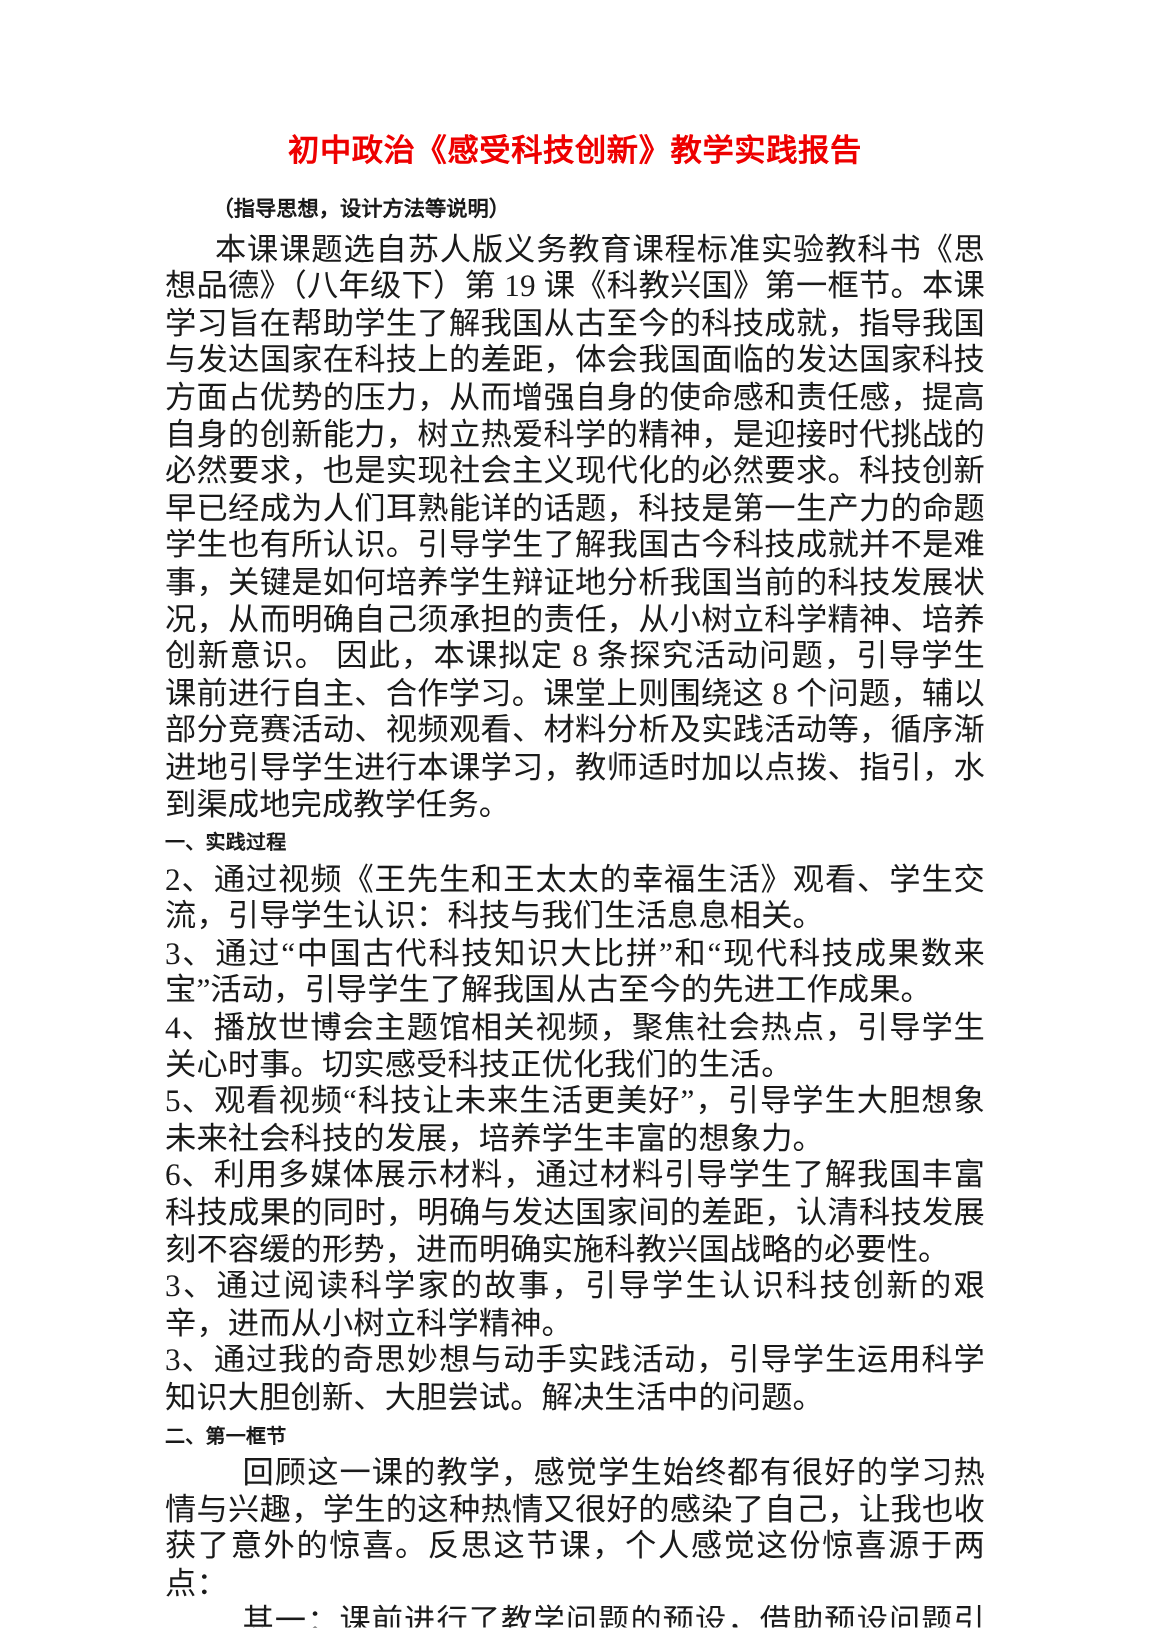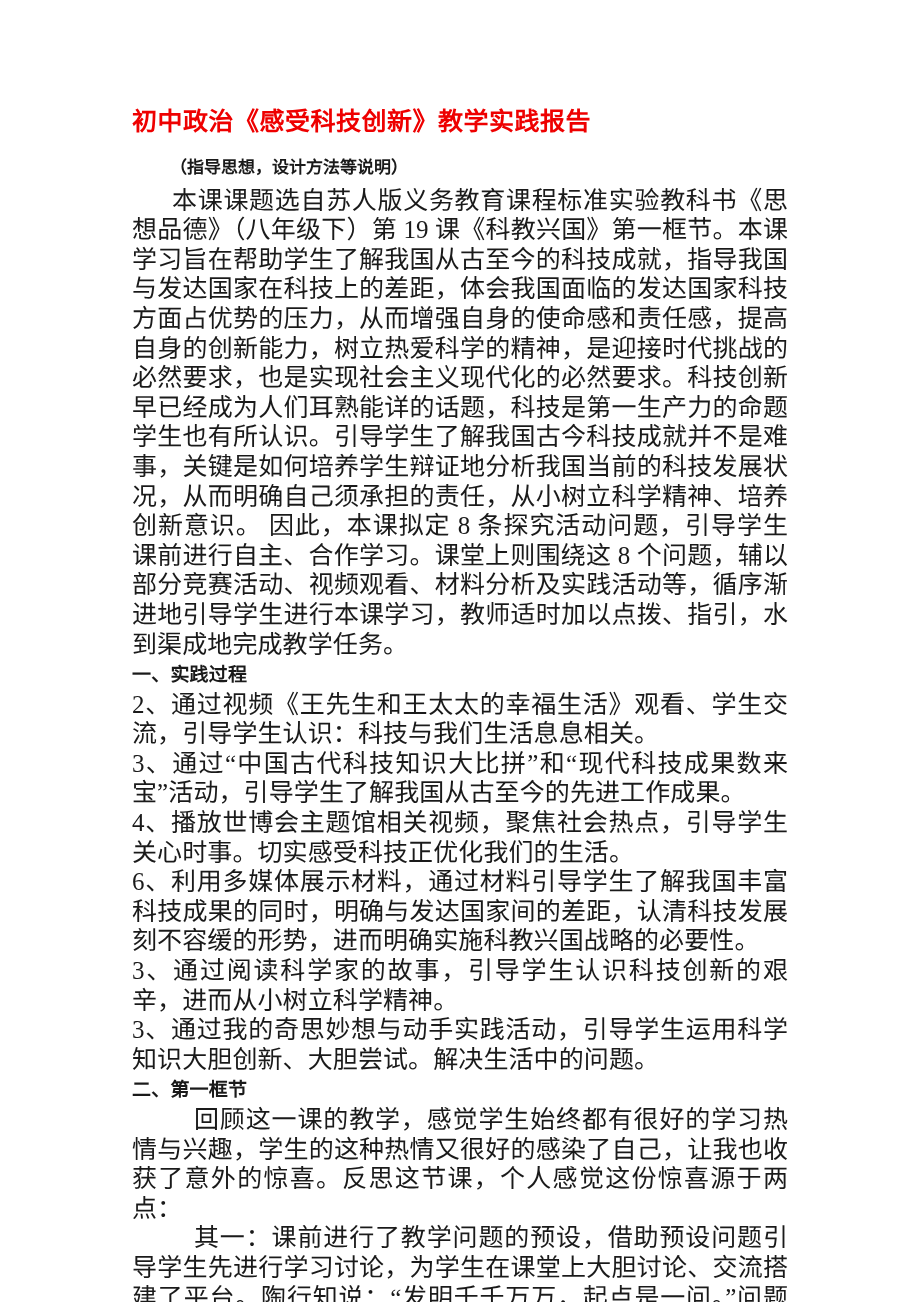--- a/index.html
+++ b/index.html
@@ -31,21 +31,21 @@
     left: 132px;
     top: 0;
     width: 656px;
   }
 
   
   .doc-title {
     color: #ee0000;
     font-size: 25px;
     font-weight: bold;
-    text-align: left;
+    text-align: center;
     line-height: 34px;
     margin: 0;
     padding-top: 104px;
     letter-spacing: 0.5px;
     font-family: "Liberation Sans", "DejaVu Sans", sans-serif;
   }
 
   
   .para {
     font-size: 25px;
@@ -66,21 +66,21 @@
     text-indent: 38px;
     font-family: "Liberation Sans", "DejaVu Sans", sans-serif;
   }
 
   .intro-para {
     padding-top: 3px;
     text-indent: 40px;
   }
 
   .section-heading {
-    font-size: 19px;
+    font-size: 16px;
     line-height: 29.6px;
     font-weight: bold;
     margin: 0;
     padding-top: 1px;
     font-family: "Liberation Sans", "DejaVu Sans", sans-serif;
     letter-spacing: 0.2px;
   }
 
   .list-item {
     text-indent: 0;
@@ -100,20 +100,21 @@
 
     <p class="subtitle-note">（指导思想，设计方法等说明）</p>
 
     <p class="para intro-para">本课课题选自苏人版义务教育课程标准实验教科书《思想品德》（八年级下）第 19 课《科教兴国》第一框节。本课学习旨在帮助学生了解我国从古至今的科技成就，指导我国与发达国家在科技上的差距，体会我国面临的发达国家科技方面占优势的压力，从而增强自身的使命感和责任感，提高自身的创新能力，树立热爱科学的精神，是迎接时代挑战的必然要求，也是实现社会主义现代化的必然要求。科技创新早已经成为人们耳熟能详的话题，科技是第一生产力的命题学生也有所认识。引导学生了解我国古今科技成就并不是难事，关键是如何培养学生辩证地分析我国当前的科技发展状况，从而明确自己须承担的责任，从小树立科学精神、培养创新意识。 因此，本课拟定 8 条探究活动问题，引导学生课前进行自主、合作学习。课堂上则围绕这 8 个问题，辅以部分竞赛活动、视频观看、材料分析及实践活动等，循序渐进地引导学生进行本课学习，教师适时加以点拨、指引，水到渠成地完成教学任务。</p>
 
     <h2 class="section-heading">一、实践过程</h2>
 
     <p class="para list-item">2、通过视频《王先生和王太太的幸福生活》观看、学生交流，引导学生认识：科技与我们生活息息相关。</p>
     <p class="para list-item">3、通过“中国古代科技知识大比拼”和“现代科技成果数来宝”活动，引导学生了解我国从古至今的先进工作成果。</p>
     <p class="para list-item">4、播放世博会主题馆相关视频，聚焦社会热点，引导学生关心时事。切实感受科技正优化我们的生活。</p>
+    <p class="para list-item">5、观看视频“科技让未来生活更美好”，引导学生大胆想象未来社会科技的发展，培养学生丰富的想象力。</p>
     <p class="para list-item">6、利用多媒体展示材料，通过材料引导学生了解我国丰富科技成果的同时，明确与发达国家间的差距，认清科技发展刻不容缓的形势，进而明确实施科教兴国战略的必要性。</p>
     <p class="para list-item">3、通过阅读科学家的故事，引导学生认识科技创新的艰辛，进而从小树立科学精神。</p>
     <p class="para list-item">3、通过我的奇思妙想与动手实践活动，引导学生运用科学知识大胆创新、大胆尝试。解决生活中的问题。</p>
 
     <h2 class="section-heading">二、第一框节</h2>
 
     <p class="para indent-3">回顾这一课的教学，感觉学生始终都有很好的学习热情与兴趣，学生的这种热情又很好的感染了自己，让我也收获了意外的惊喜。反思这节课，个人感觉这份惊喜源于两点：</p>
     <p class="para indent-3">其一：课前进行了教学问题的预设，借助预设问题引导学生先进行学习讨论，为学生在课堂上大胆讨论、交流搭建了平台。陶行知说：“发明千千万万，起点是一问。”问题是探</p>
 
   </div>

